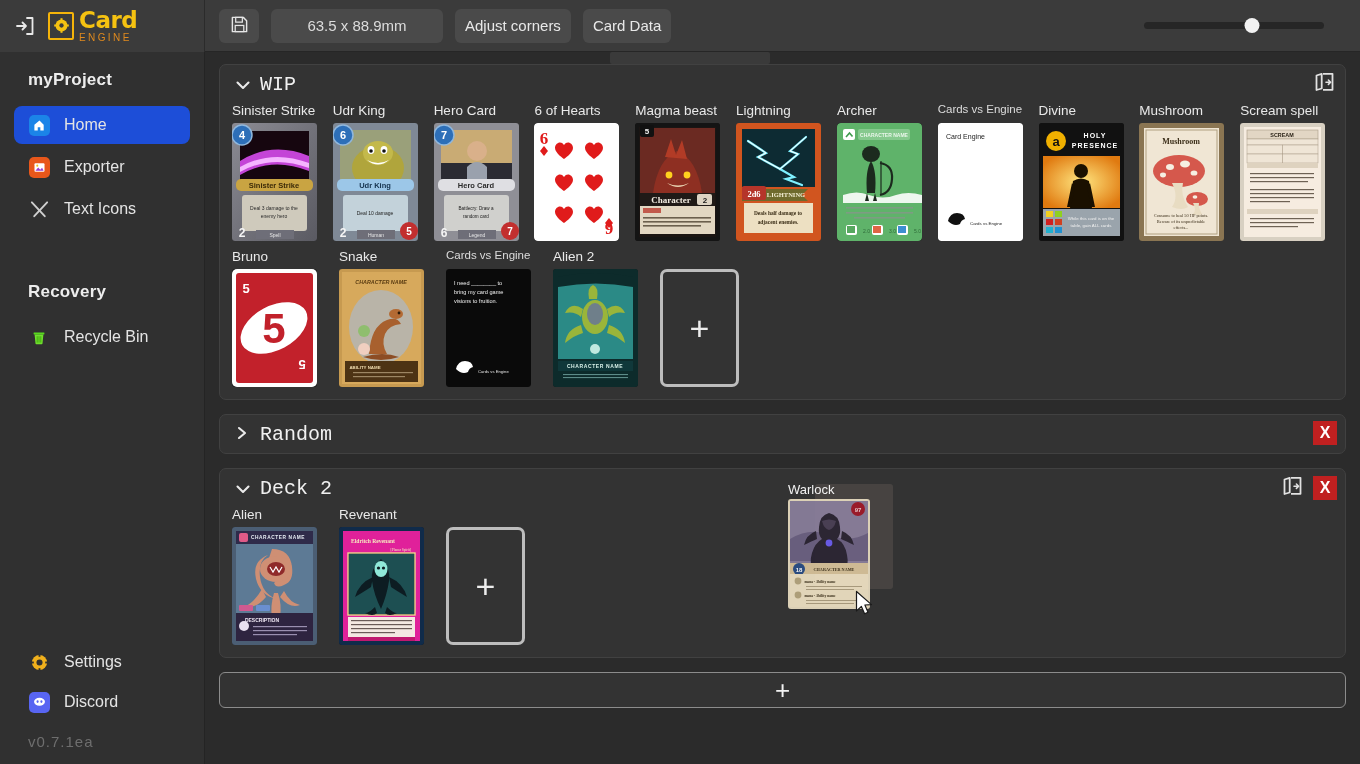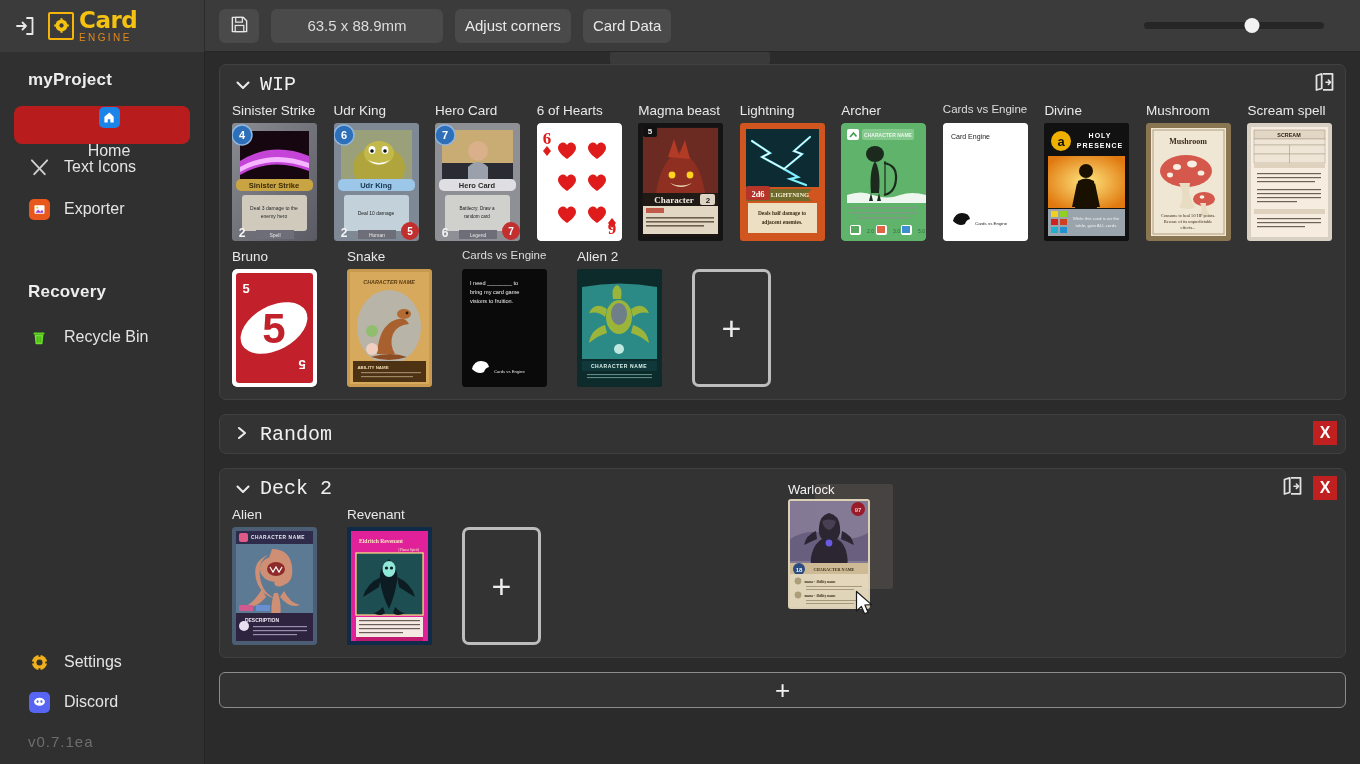--- a/index.html
+++ b/index.html
@@ -78,21 +78,21 @@
   .side-title {
     color: #ededed; font-size: 17px; font-weight: bold;
     padding: 0 0 14px 28px; letter-spacing: .2px;
   }
   .side-title.recovery { padding-top: 52px; }
   .side-item {
     display: flex; align-items: center; gap: 14px;
     height: 38px; margin: 2px 14px; padding-left: 14px;
     border-radius: 8px; cursor: pointer;
   }
-  .side-item.active { background: #b91c1c; flex-direction: column; }
+  .side-item.active { background: #1d4ed8; }
   .side-item .label { color: #e4e4e4; font-size: 16px; }
   .side-ico { width: 22px; height: 22px; flex: 0 0 22px; display:flex; align-items:center; justify-content:center;}
   .sq { width: 21px; height: 21px; border-radius: 5px; display:flex; align-items:center; justify-content:center; }
   .spacer { flex: 1; }
   .side-bottom { }
   .version { color: #6e6e6e; font-size: 15px; padding: 10px 0 14px 28px; letter-spacing: 1px;}
 
   
   .main {
     flex: 1; background: #2b2b2b; padding: 12px 14px 0 14px;
@@ -115,21 +115,21 @@
   .sec-actions { position: absolute; right: 8px; top: 6px; display: flex; align-items: center; gap: 8px; }
   .close-btn {
     width: 24px; height: 24px; background: #c02020; color: #fff;
     display: flex; align-items: center; justify-content: center;
     font-size: 16px; font-weight: bold; cursor: pointer; border: none;
     font-family: "Liberation Sans", sans-serif;
   }
   .deck-icon { cursor: pointer; }
 
   .cards-area { padding: 0 12px 12px 12px; }
-  .card-row { display: flex; gap: 16px; }
+  .card-row { display: flex; gap: 8px; }
   .card-slot { width: 99px; padding-right: 0px; }
   .card-name {
     color: #e9e9e9; font-size: 13.5px; height: 17px; margin-bottom: 3px;
     white-space: nowrap; overflow: hidden;
   }
   .card-name.small { font-size: 11.5px; color: #dcdcdc; }
   .thumb {
     width: 85px; height: 118px; border-radius: 3px; overflow: hidden;
     position: relative; background: #1b1b1b;
   }
@@ -227,39 +227,39 @@
             <svg width="13" height="13" viewBox="0 0 14 14">
                 <path d="M7 1.5L1.5 6.2V12.5h3.6V9h2.8v3.5h3.6V6.2z" fill="#ffffff"></path>
               </svg>
           </span>
         </span>
         <span class="label">Home</span>
       </div>
 
       <div class="side-item">
         <span class="side-ico">
+          <span class="sq" style="background:#e8571b;">
+            <svg width="13" height="13" viewBox="0 0 14 14">
+              <rect x="1.6" y="2.4" width="10.8" height="9.2" rx="1" fill="#ffffff"></rect>
+              <path d="M2.6 10.4l3-3.4 2.2 2.4 2-2.2 1.6 3.2z" fill="#9b3dd0"></path>
+              <circle cx="4.6" cy="5" r="1.1" fill="#f0c419"></circle>
+            </svg>
+          </span>
+        </span>
+        <span class="label">Exporter</span>
+      </div>
+
+      <div class="side-item">
+        <span class="side-ico">
           <svg width="21" height="21" viewBox="0 0 22 22">
             <path d="M3 3.5L16.5 18" stroke="#cfcfcf" stroke-width="2" stroke-linecap="round"></path>
             <path d="M19 3.5L5.5 18" stroke="#cfcfcf" stroke-width="2" stroke-linecap="round"></path>
           </svg>
         </span>
         <span class="label">Text Icons</span>
-      </div>
-
-      <div class="side-item">
-        <span class="side-ico">
-          <span class="sq" style="background:#e8571b;">
-            <svg width="13" height="13" viewBox="0 0 14 14">
-              <rect x="1.6" y="2.4" width="10.8" height="9.2" rx="1" fill="#ffffff"></rect>
-              <path d="M2.6 10.4l3-3.4 2.2 2.4 2-2.2 1.6 3.2z" fill="#9b3dd0"></path>
-              <circle cx="4.6" cy="5" r="1.1" fill="#f0c419"></circle>
-            </svg>
-          </span>
-        </span>
-        <span class="label">Exporter</span>
       </div>
 
       <div class="side-title recovery">Recovery</div>
 
       <div class="side-item">
         <span class="side-ico">
           <svg width="18" height="18" viewBox="0 0 18 18">
             <rect x="3.6" y="4.4" width="10.8" height="2" rx=".4" fill="#57d81e"></rect>
             <path d="M4.6 6.6h8.8l-.9 9a.8.8 0 01-.8.7H6.3a.8.8 0 01-.8-.7z" fill="#6fe02c"></path>
             <path d="M7.2 8.6v5.6M9 8.6v5.6M10.8 8.6v5.6" stroke="#3da50f" stroke-width=".9" stroke-linecap="round"></path>

